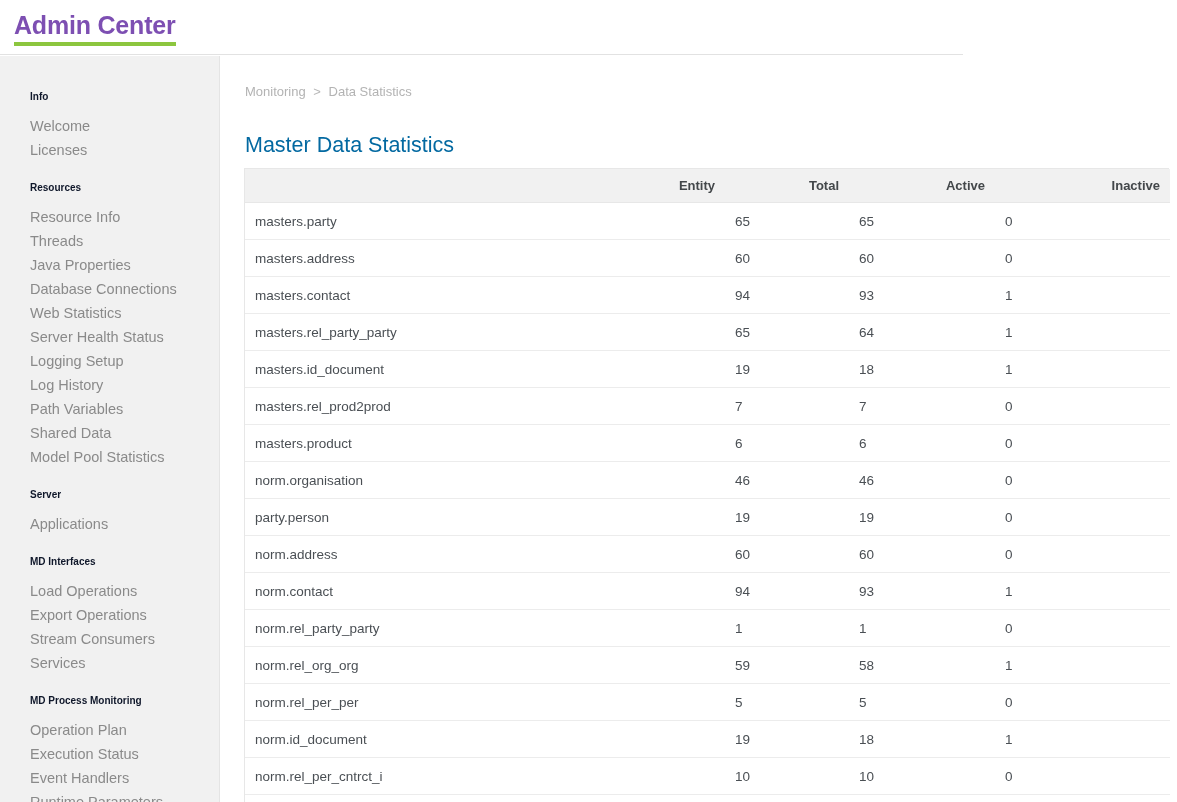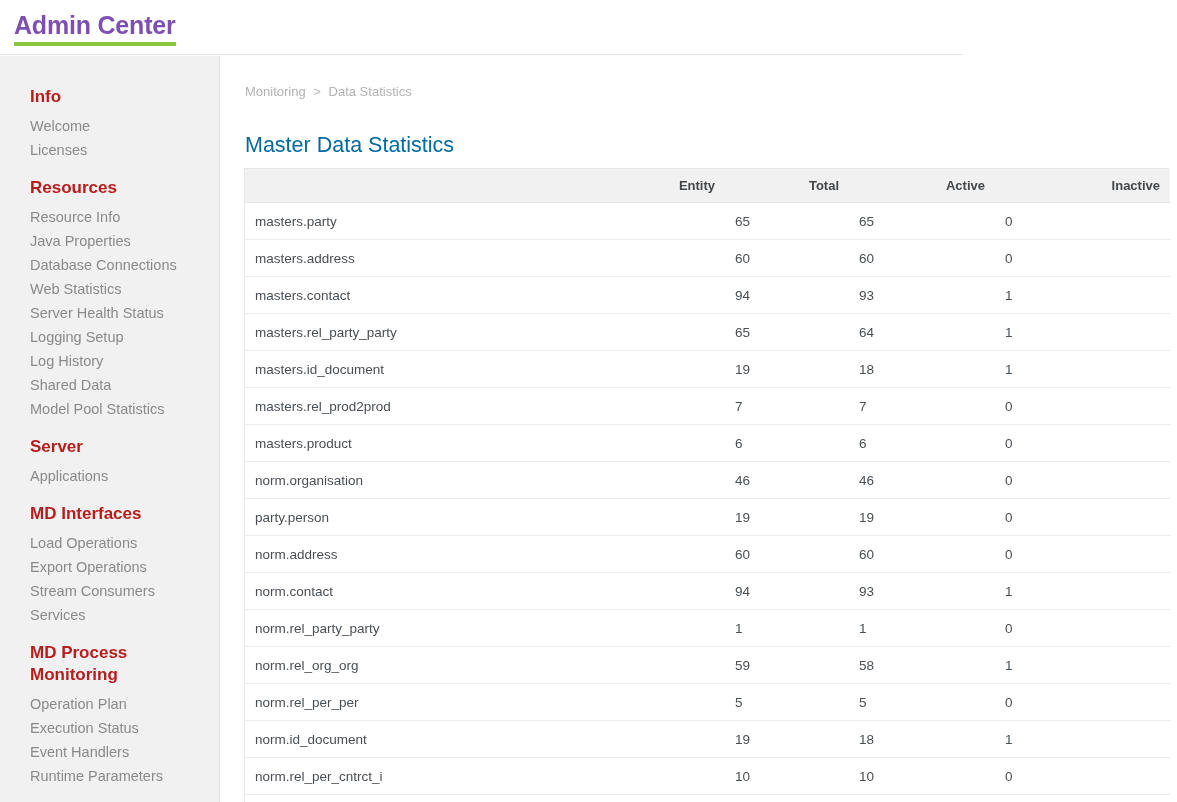--- a/index.html
+++ b/index.html
@@ -34,21 +34,21 @@
   .sidebar {
     position: absolute; left: 0; top: 56px;
     width: 220px; height: 746px;
     background: #f1f1f1;
     border-right: 1px solid #e4e4e4;
     overflow: hidden;
     padding-top: 30px;
   }
   .nav-group { margin-bottom: 4px; }
   .nav-head {
-    font-size: 17px; font-weight: bold; color: #b91c1c;
+    font-size: 10px; font-weight: bold; color: #0f172a;
     padding: 0 0 6px 30px; line-height: 22px;
   }
   .nav-item {
     font-size: 14.5px; color: #8a8a8a;
     padding: 0 16px 0 30px; line-height: 24px;
     cursor: pointer; white-space: nowrap;
   }
   .nav-gap { height: 11px; }
 
   
@@ -111,26 +111,28 @@
     <div id="sidebar-slot">
         <div class="nav-group">
           <div class="nav-head">Info</div>
           <div class="nav-item">Welcome</div>
           <div class="nav-item">Licenses</div>
         </div>
         <div class="nav-gap"></div>
         <div class="nav-group">
           <div class="nav-head">Resources</div>
           <div class="nav-item">Resource Info</div>
+          <div class="nav-item">Threads</div>
           <div class="nav-item">Java Properties</div>
           <div class="nav-item">Database Connections</div>
           <div class="nav-item">Web Statistics</div>
           <div class="nav-item">Server Health Status</div>
           <div class="nav-item">Logging Setup</div>
           <div class="nav-item">Log History</div>
+          <div class="nav-item">Path Variables</div>
           <div class="nav-item">Shared Data</div>
           <div class="nav-item">Model Pool Statistics</div>
         </div>
         <div class="nav-gap"></div>
         <div class="nav-group">
           <div class="nav-head">Server</div>
           <div class="nav-item">Applications</div>
         </div>
         <div class="nav-gap"></div>
         <div class="nav-group">

